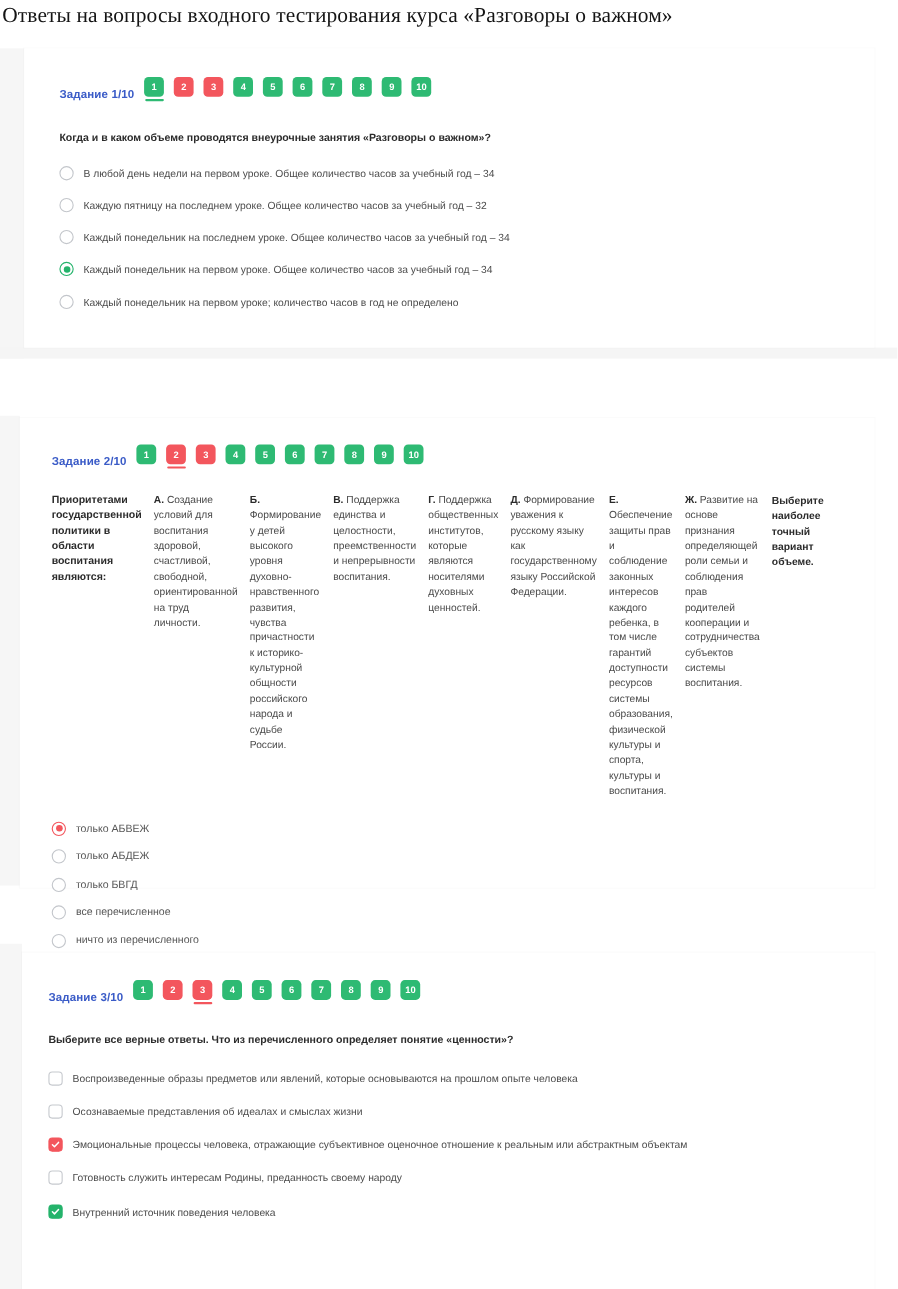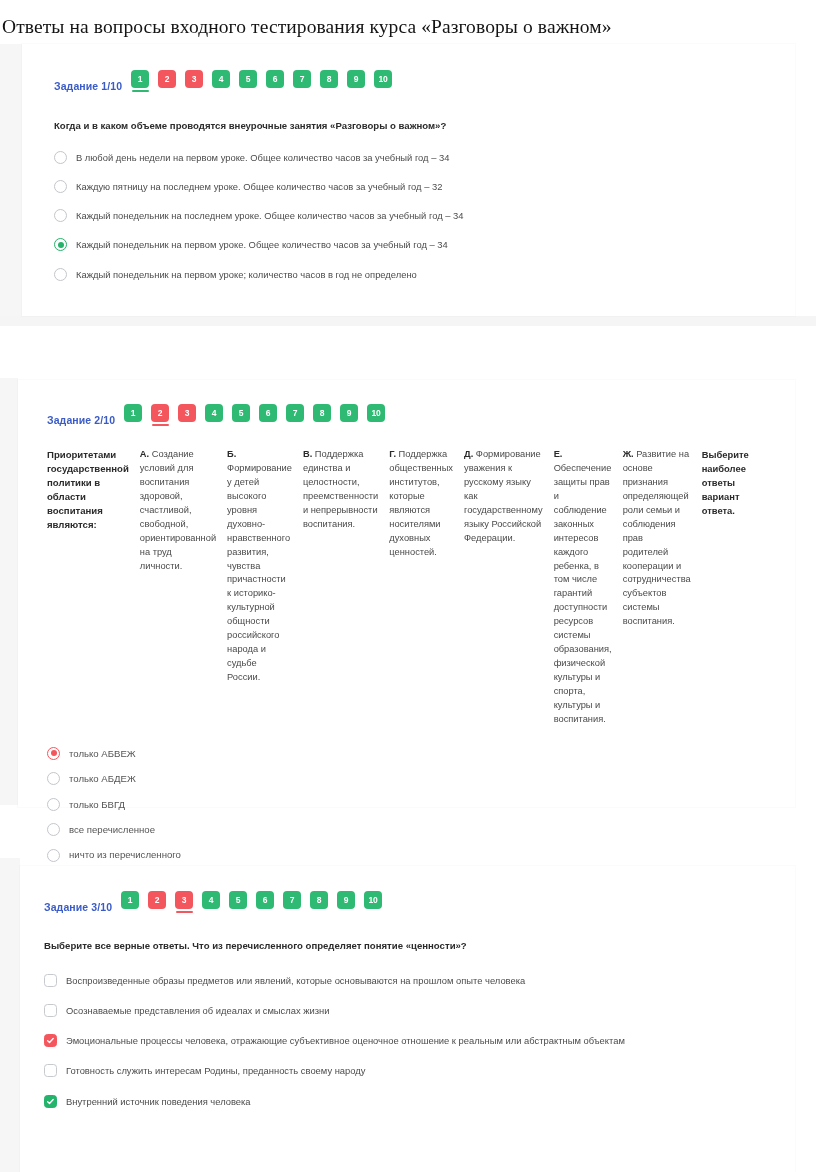--- a/index.html
+++ b/index.html
@@ -14,21 +14,21 @@
     overflow: hidden;
     position: relative;
   }
 
   
   .page-title {
     font-family: "Liberation Serif", serif;
     font-size: 19.5px;
     color: #141414;
     line-height: 1.15;
-    padding: 16px 0 0 2px;
+    padding: 4px 0 0 2px;
     white-space: nowrap;
     letter-spacing: .1px;
   }
 
   
   .card {
     position: absolute;
     background: #ffffff;
     box-shadow: 0 0 0 1px rgba(0,0,0,0.015);
   }
@@ -350,21 +350,21 @@
         <span>Формирование уважения к русскому языку как государственному языку Российской Федерации.</span>
       </div>
       <div class="stmt">
         <b>Е.</b>
         <span>Обеспечение защиты прав и соблюдение законных интересов каждого ребенка, в том числе гарантий доступности ресурсов системы образования, физической культуры и спорта, культуры и воспитания.</span>
       </div>
       <div class="stmt">
         <b>Ж.</b>
         <span>Развитие на основе признания определяющей роли семьи и соблюдения прав родителей кооперации и сотрудничества субъектов системы воспитания.</span>
       </div>
-      <div class="stmt-bold">Выберите наиболее ответы вариант ответа.</div>
+      <div class="stmt-bold">Выберите наиболее точный вариант объеме.</div>
     </div>
 
     <div class="options">
       <div class="option">
         <span class="radio sel-red"></span>
         <span class="option-text">только АБВЕЖ</span>
       </div>
       <div class="option">
         <span class="radio"></span>
         <span class="option-text">только АБДЕЖ</span>

